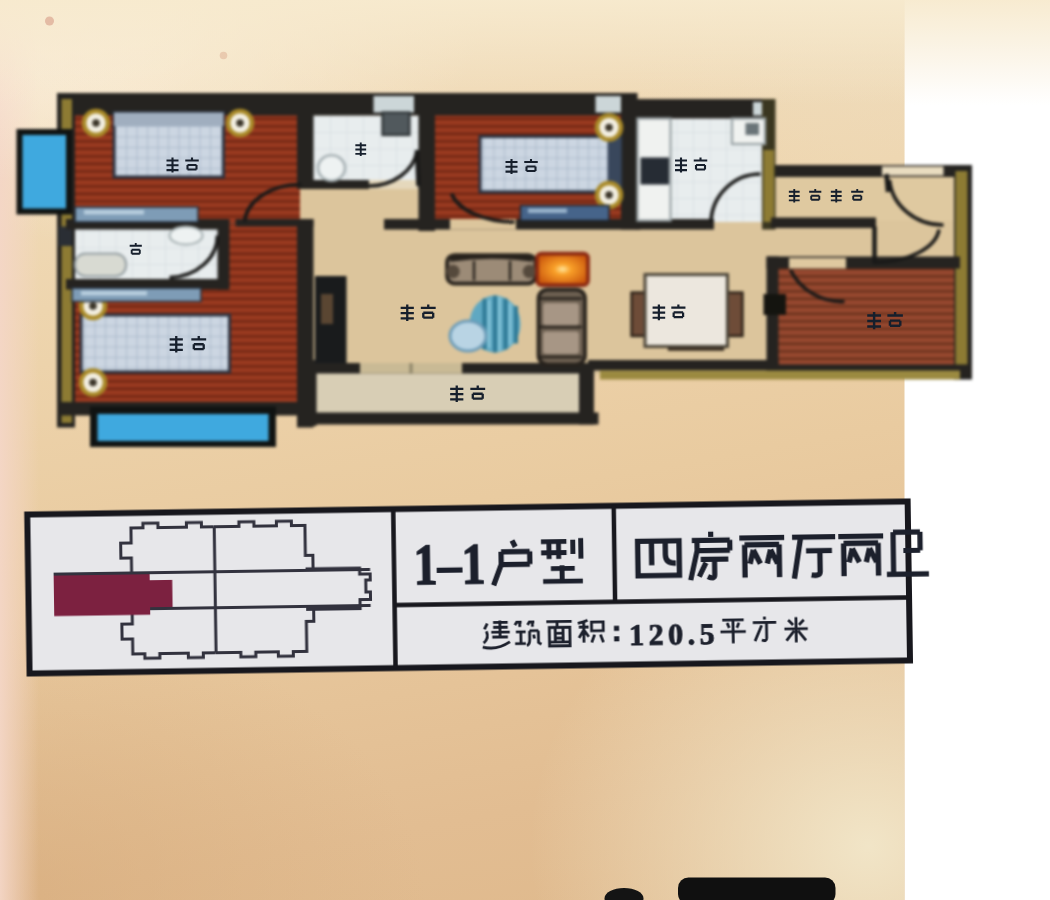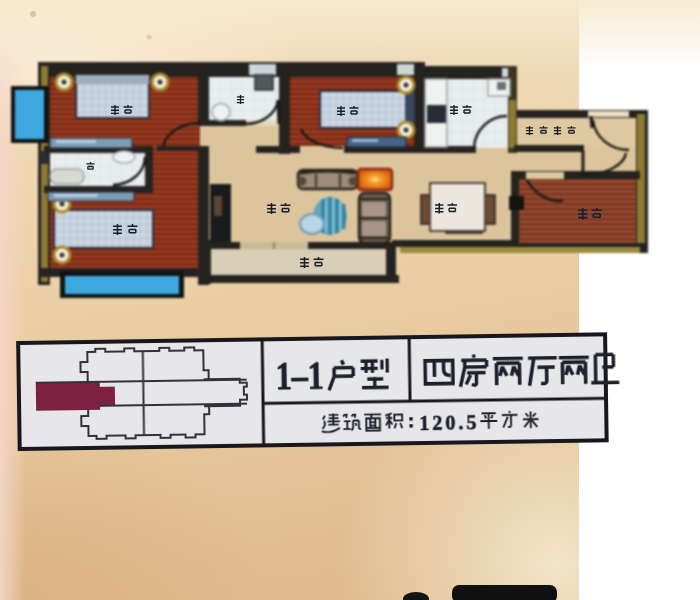--- a/index.html
+++ b/index.html
@@ -3,21 +3,21 @@
 <meta charset="utf-8">
 <style>
 html,body{margin:0;padding:0;width:700px;height:600px;overflow:hidden;
 font-family:"Liberation Sans", sans-serif;}
 #scene{position:relative;width:579px;height:600px;
 background:
  radial-gradient(55% 38% at 14% 0%, rgba(250,238,216,.95), rgba(250,238,216,0) 72%),
  radial-gradient(52% 48% at 96% 94%, rgba(242,231,202,.95), rgba(242,231,202,0) 72%),
  radial-gradient(46% 40% at 100% 0%, rgba(238,222,192,.6), rgba(238,222,192,0) 70%),
  radial-gradient(60% 42% at 2% 100%, rgba(214,170,122,.62), rgba(214,170,122,0) 75%),
- linear-gradient(170deg,#f2e0c2 0%,#eed5ae 30%,#e9cba0 55%,#e2bd92 85%,#dfb98c 100%);}
+ linear-gradient(170deg,#f2e0c2 0%,#eed5ae 30%,#e9cba0 55%,#e2bd92 85%,#dfb98c 100%); padding-left: 24px;}
 svg{position:absolute;top:0;left:0;}
 </style>
 </head>
 <body>
 <div id="scene">
 <svg width="700" height="600" viewBox="0 0 700 600">
 <defs>
 <pattern id="woodA" width="8" height="5" patternUnits="userSpaceOnUse">
   <rect width="8" height="5" fill="#9a3a20"></rect>
   <rect y="3.5" width="8" height="1.5" fill="#6c2412"></rect>

